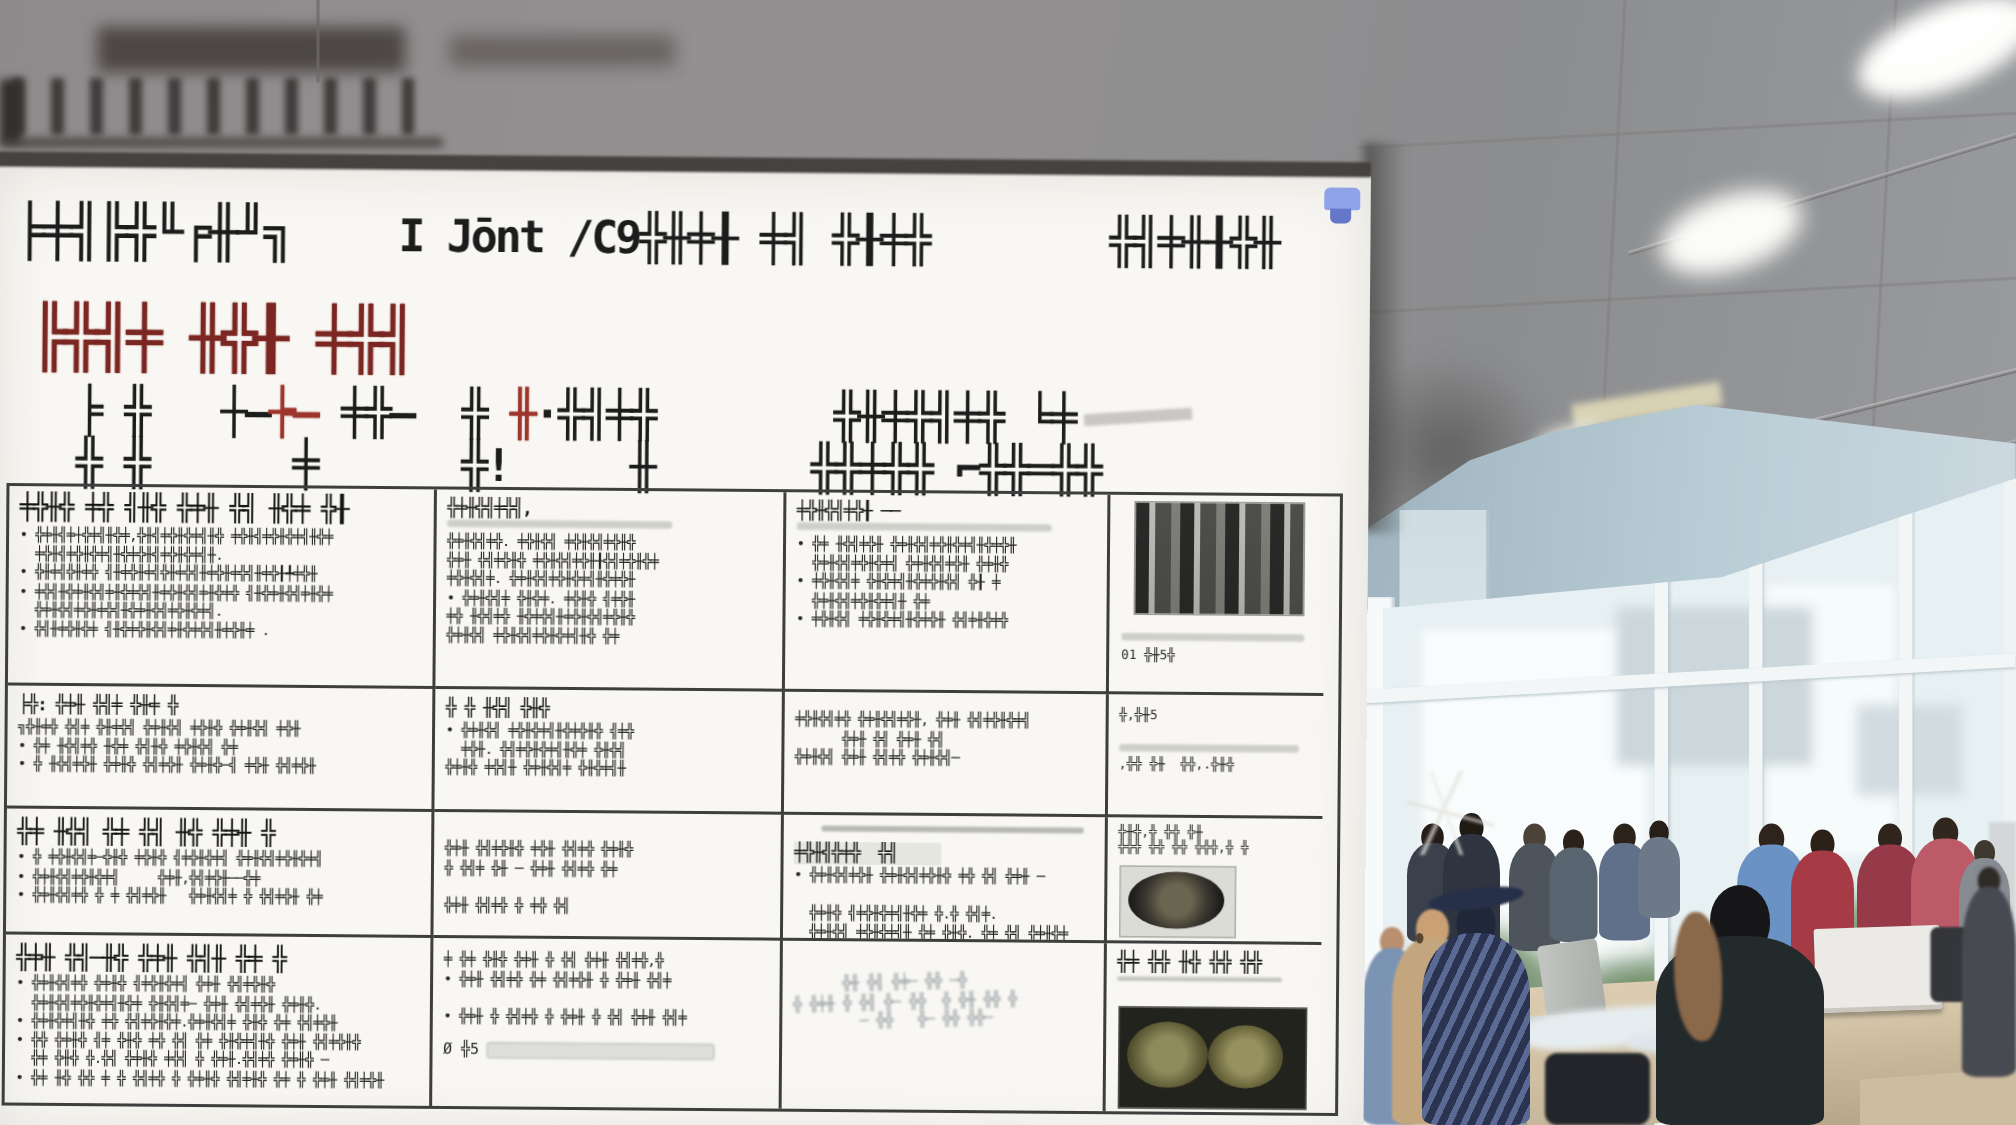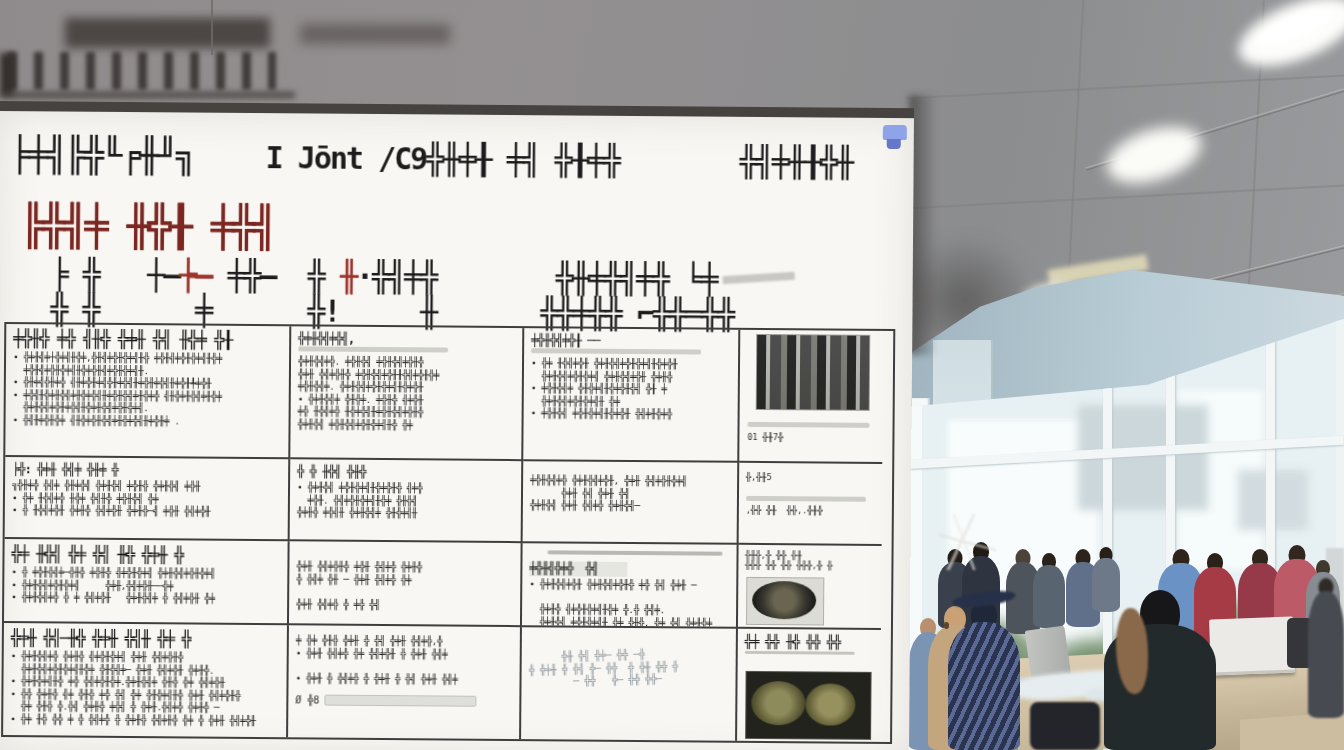--- a/index.html
+++ b/index.html
@@ -188,21 +188,21 @@
             <div class="ln">• ╬╪ ╫╬╣╪╬╫ ╬╪╫╬╣╪╬╫╬╪╣╫╬╪╬╫</div>
             <div class="ln">  ╬╪╫╬╣╪╬╫╬╪╣ ╬╪╫╬╣╪╬╫ ╬╪╫╬</div>
             <div class="ln">• ╪╬╫╬╣╪ ╬╫╬╪╣╫╬╪╬╫╬╣ ╬╂ ╪</div>
             <div class="ln">  ╬╪╫╬╣╪╬╫╬╪╣╫ ╬╪</div>
             <div class="ln">• ╪╬╫╬╣ ╪╬╫╬╪╣╫╬╪╬╫ ╬╣╪╫╬╪╬</div>
           </div>
       </div>
       <div class="cell">
         <div class="abs ph" style="left:16px;top:4px;width:112px;height:74px;border:1px solid #9a9a96;background:linear-gradient(#e8e8e4,#d2d2cc),repeating-linear-gradient(90deg,#2e2e2e 0 9px,#cfcfcf 9px 13px,#565656 13px 24px,#8d8d89 24px 30px);background-blend-mode:multiply;"></div>
         <div class="abs ulbar" style="left:8px;top:92px;width:122px;"></div>
-        <div class="abs tiny" style="left:8px;top:102px;">01 ╬╫7╬</div>
+        <div class="abs tiny" style="left:8px;top:102px;">01 ╬╫5╬</div>
       </div>
 
       <div class="cell">
         <div class="cell-h2">╞╬: ╬╪╫ ╬╣╪ ╬╫╪ ╬</div>
         <div>
             <div class="ln">╗╬╫╪╬ ╬╣╪ ╬╫╪╬╣ ╬╪╫╬╣ ╪╬╫╬ ╬╪╫╬╣ ╪╬╫</div>
             <div class="ln">• ╬╪ ╫╬╣╪╬ ╫╬╪ ╬╣╫╬ ╪╬╫╬╣ ╬╪</div>
             <div class="ln">• ╬ ╫╬╣╪╬╫ ╬╪╫╬ ╬╣╪╬╫ ╬╪╫╬─╣ ╪╬╫ ╬╣╪╬╫</div>
           </div>
       </div>
@@ -274,21 +274,21 @@
           </div>
       </div>
       <div class="cell">
         <div style="margin-top:4px;">
             <div class="ln">╪ ╬╪ ╬╫╬ ╬╪╫ ╬ ╬╣ ╬╪╫ ╬╣╪╬,╬</div>
             <div class="ln">• ╬╪╫ ╬╣╪╬ ╬╪ ╬╣╪╬╫ ╬ ╬╪╫ ╬╣╪</div>
             <div class="ln"></div>
             <div class="ln">• ╬╪╫ ╬ ╬╣╪╬ ╬ ╬╪╫ ╬ ╬╣ ╬╪╫ ╬╣╪</div>
           </div>
         <div style="display:flex;align-items:center;gap:5px;margin-top:10px;">
-          <span class="tiny" style="font-size:10px;">Ø ╬8</span>
+          <span class="tiny" style="font-size:10px;">Ø ╬5</span>
           <span class="ulbar" style="width:150px;height:9px;background:#dededb;border:1px solid #c2c2be;"></span>
         </div>
       </div>
       <div class="cell hand">
         <div style="margin-top:16px;transform:rotate(-2deg);">
             <div class="ln">      ╬╫ ╬╣ ╬╪─ ╬╬ ─╬</div>
             <div class="ln">╬ ╬╪╫ ╬ ╬╣ ╬─ ╬╬  ╬ ╬╫ ╬╬ ╬</div>
             <div class="ln">        ─ ╬╬   ╬─ ╬╬ ╬╬─</div>
           </div>
       </div>

